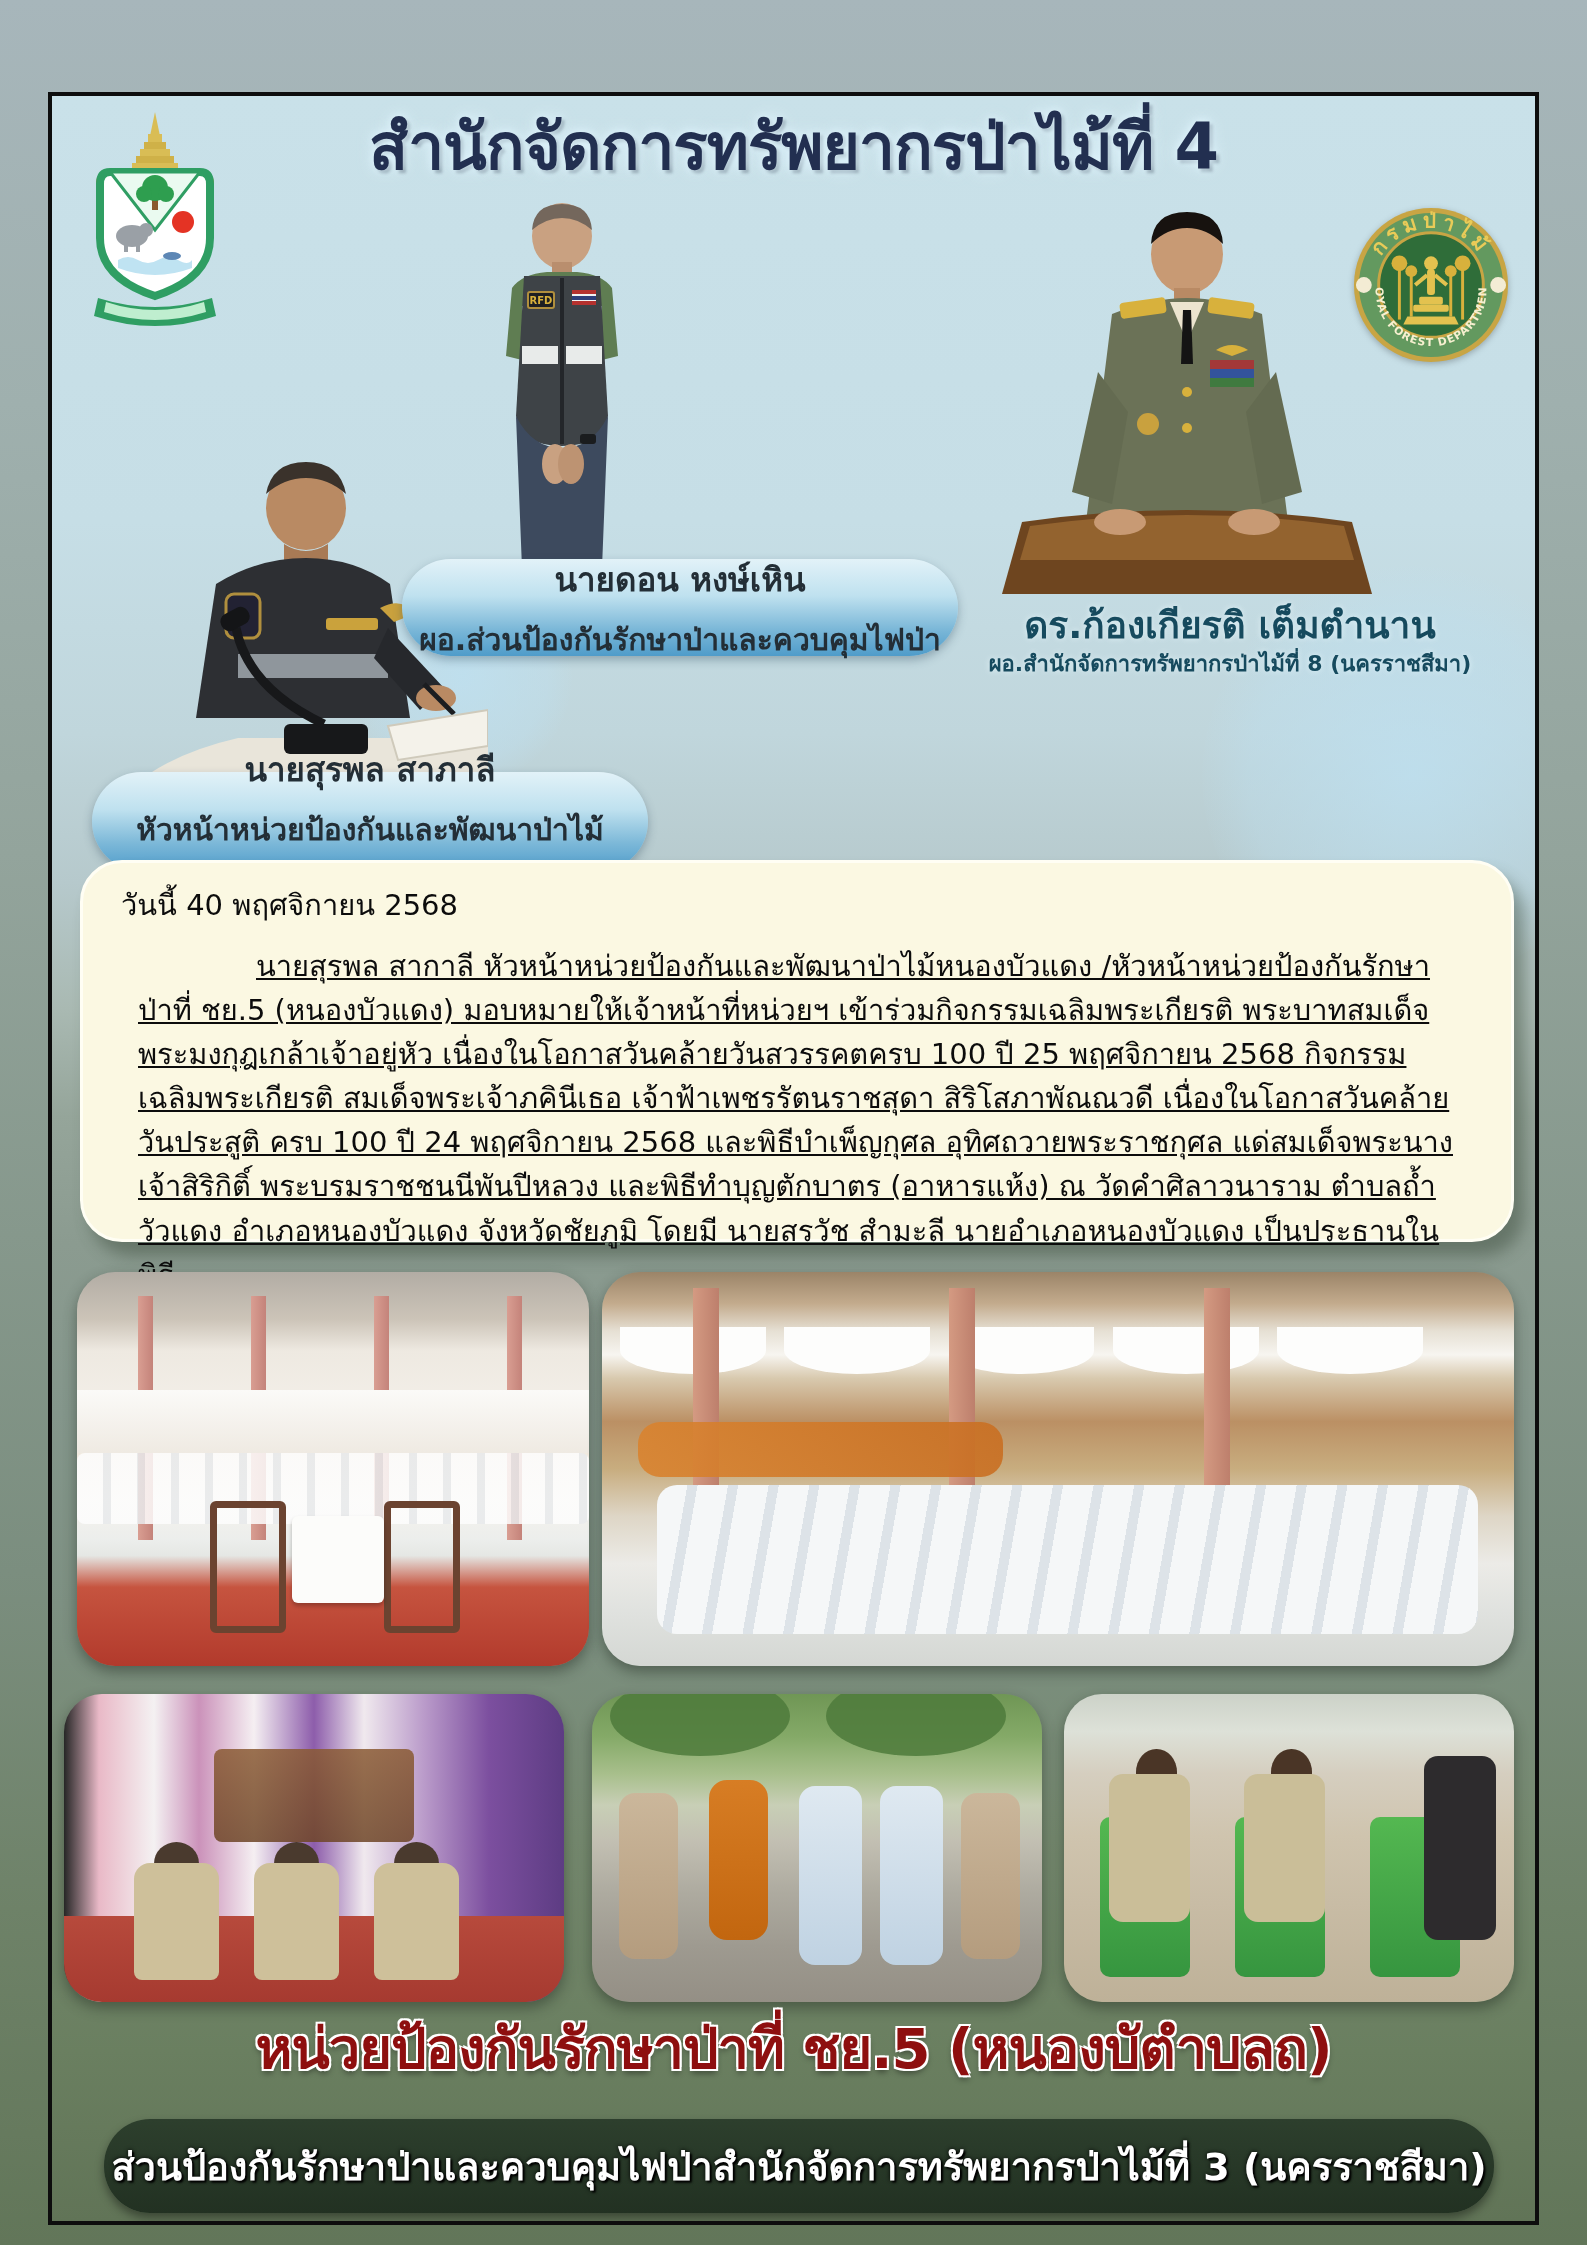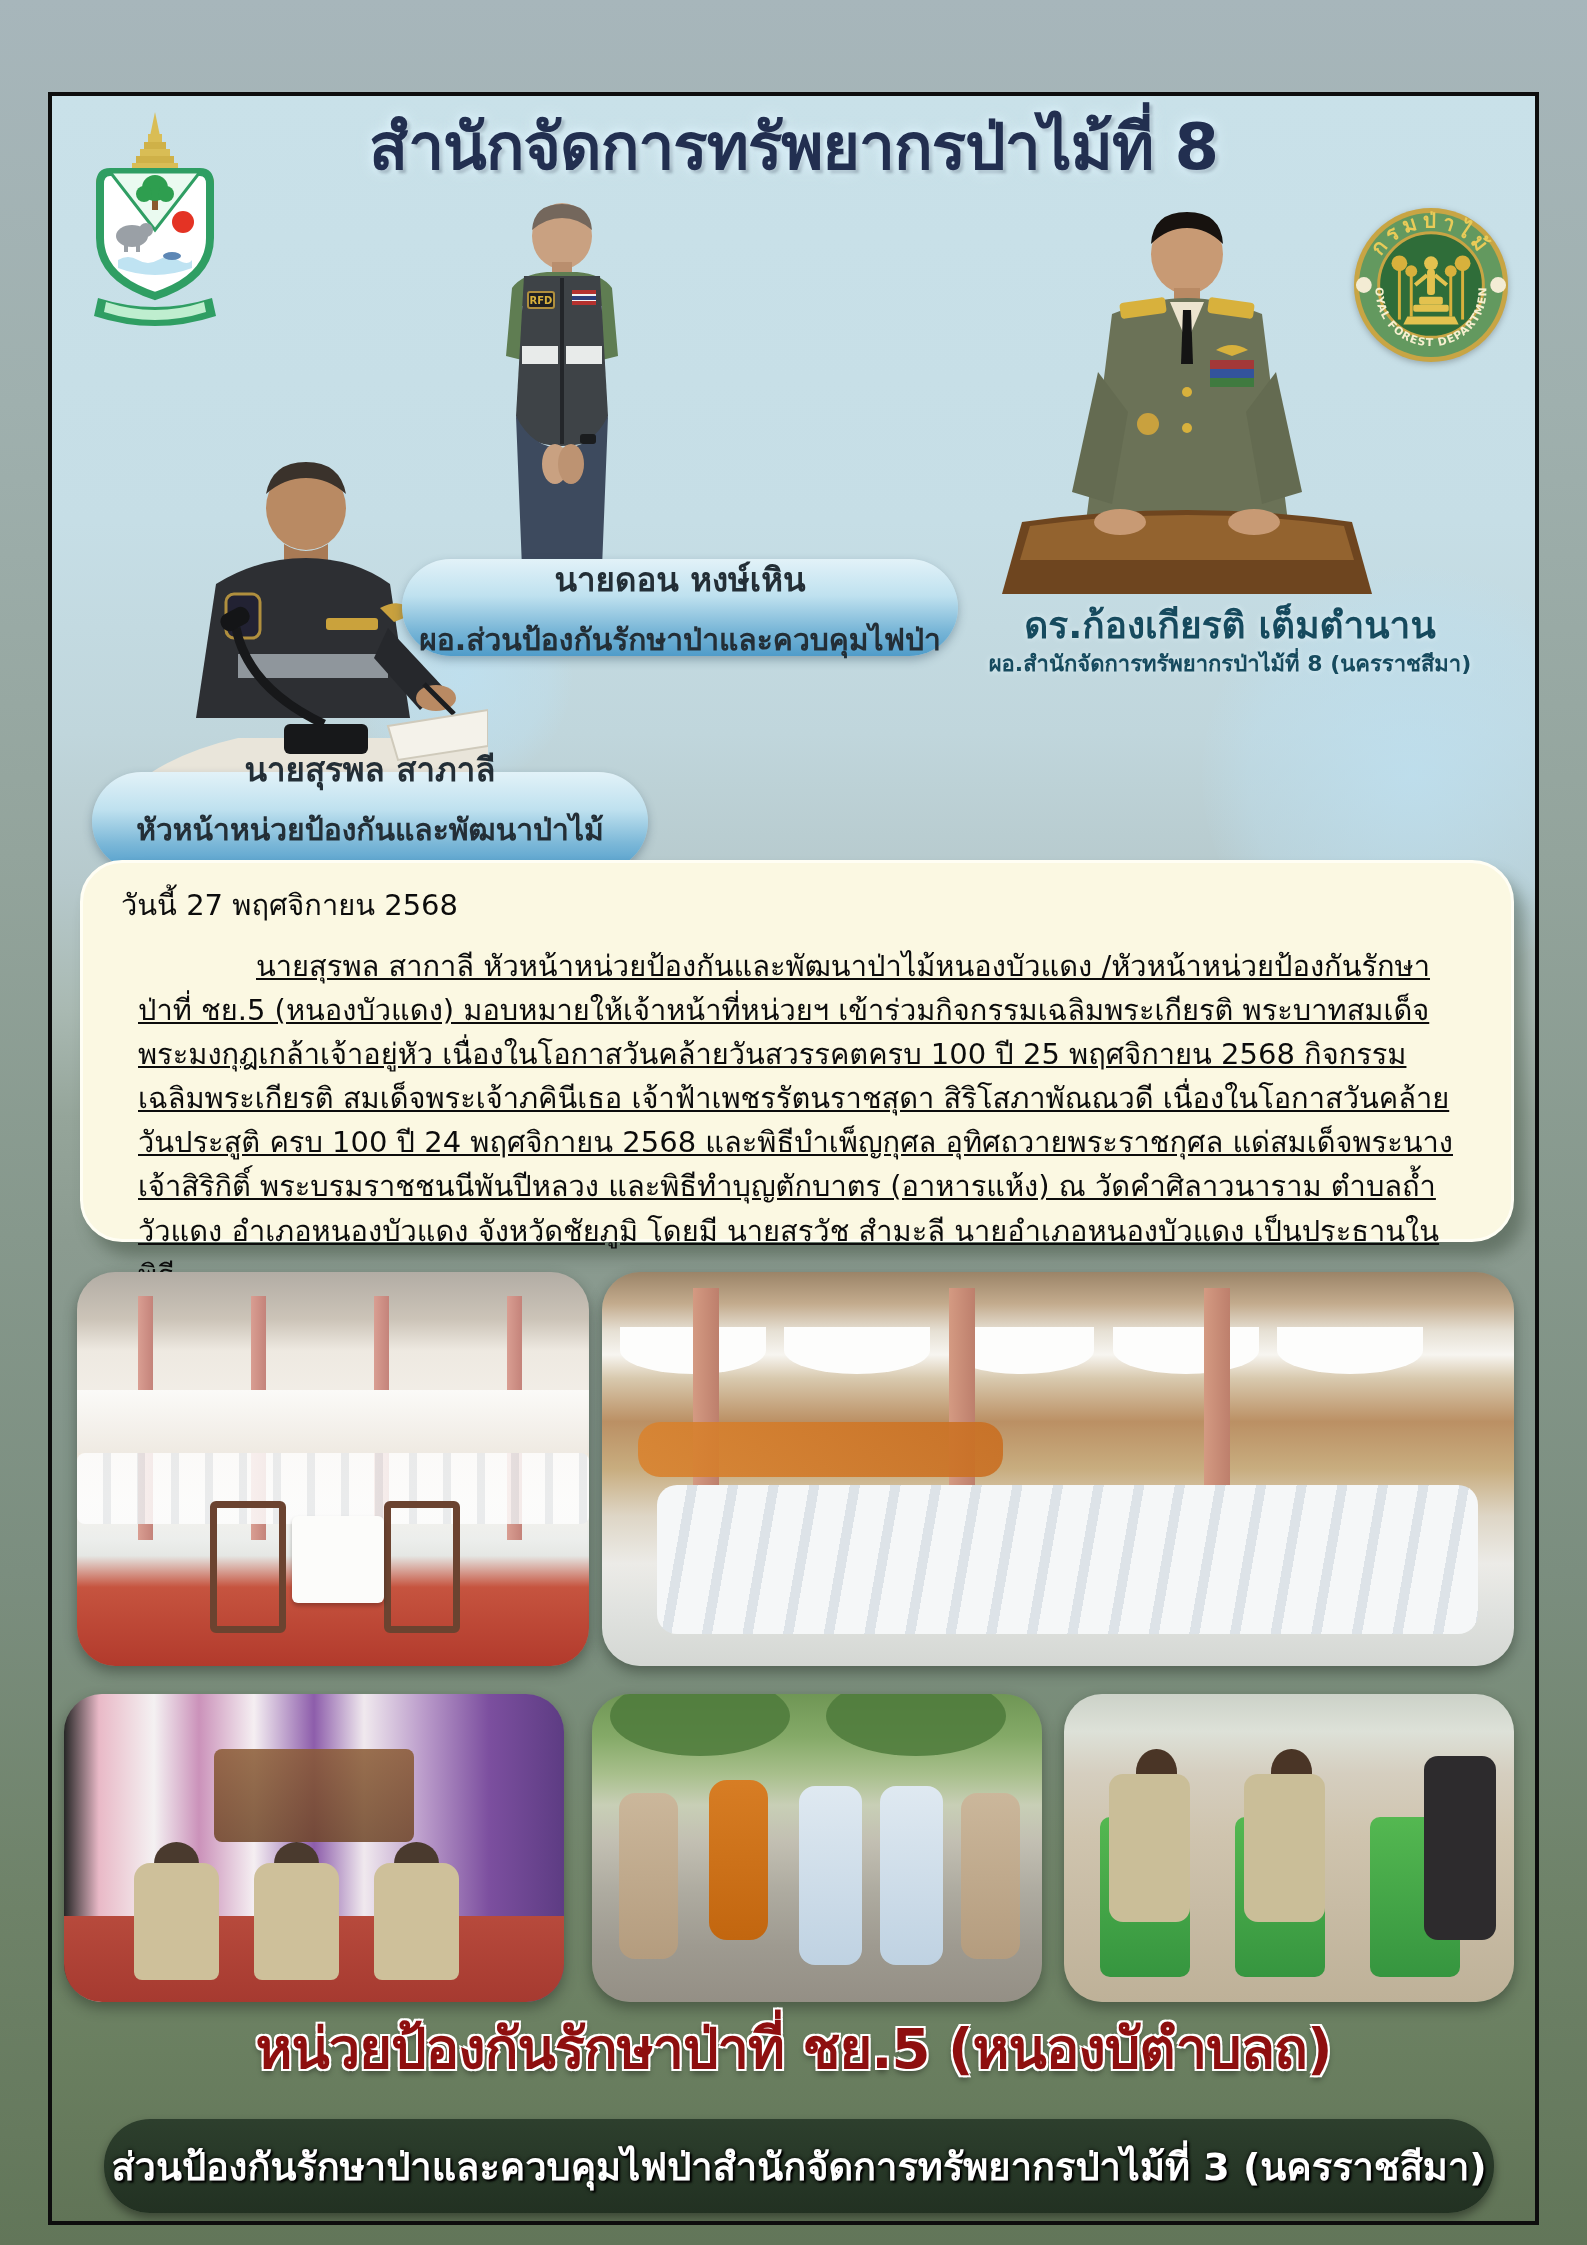--- a/index.html
+++ b/index.html
@@ -141,21 +141,21 @@
         <path d="M38,150 Q48,144 58,150 T78,150 T98,150 T112,150 L112,158 Q75,172 38,158 Z" fill="#bfe3f2"></path>
         <ellipse cx="92" cy="146" rx="9" ry="4" fill="#5d87b5"></ellipse>
       </g>
       <g>
         <path d="M18,188 Q75,206 132,188 L136,206 Q75,226 14,206 Z" fill="#2f9e63"></path>
         <path d="M26,192 Q75,208 124,192 L126,202 Q75,218 24,202 Z" fill="#bfeecf"></path>
       </g>
     </svg>
 
     <div class="title">
-      <div>สำนักจัดการทรัพยากรป่าไม้ที่ 8</div>
+      <div>สำนักจัดการทรัพยากรป่าไม้ที่ 4</div>
     </div>
 
     <svg class="seal" viewBox="0 0 160 160">
       <circle cx="80" cy="80" r="78" fill="#c8a544"></circle>
       <circle cx="80" cy="80" r="73" fill="#63995f"></circle>
       <circle cx="80" cy="80" r="53" fill="#2f6d39" stroke="#c8a544" stroke-width="3"></circle>
       <g stroke="#d8b13c" stroke-width="3" fill="none">
         <path d="M48,115 L48,62"></path>
           <path d="M112,115 L112,62"></path>
         <path d="M60,112 L60,70"></path>
@@ -265,21 +265,21 @@
       <div class="l1">ดร.ก้องเกียรติ เต็มตำนาน</div>
       <div class="l2">ผอ.สำนักจัดการทรัพยากรป่าไม้ที่ 8 (นครราชสีมา)</div>
     </div>
 
     <div class="pill" style="left:40px;top:676px;width:556px;height:99px;">
       <div class="l1">นายสุรพล สาภาลี</div>
       <div class="l2">หัวหน้าหน่วยป้องกันและพัฒนาป่าไม้หนองบัวแดง</div>
     </div>
 
     <div class="report">
-      <p class="date">วันนี้ 27 พฤศจิกายน 2568</p>
+      <p class="date">วันนี้ 40 พฤศจิกายน 2568</p>
       <p class="body">นายสุรพล สากาลี หัวหน้าหน่วยป้องกันและพัฒนาป่าไม้หนองบัวแดง /หัวหน้าหน่วยป้องกันรักษาป่าที่ ชย.5 (หนองบัวแดง) มอบหมายให้เจ้าหน้าที่หน่วยฯ เข้าร่วมกิจกรรมเฉลิมพระเกียรติ พระบาทสมเด็จพระมงกุฎเกล้าเจ้าอยู่หัว เนื่องในโอกาสวันคล้ายวันสวรรคตครบ 100 ปี 25 พฤศจิกายน 2568 กิจกรรมเฉลิมพระเกียรติ สมเด็จพระเจ้าภคินีเธอ เจ้าฟ้าเพชรรัตนราชสุดา สิริโสภาพัณณวดี เนื่องในโอกาสวันคล้ายวันประสูติ ครบ 100 ปี 24 พฤศจิกายน 2568 และพิธีบำเพ็ญกุศล อุทิศถวายพระราชกุศล แด่สมเด็จพระนางเจ้าสิริกิติ์ พระบรมราชชนนีพันปีหลวง และพิธีทำบุญตักบาตร (อาหารแห้ง) ณ วัดคำศิลาวนาราม ตำบลถ้ำวัวแดง อำเภอหนองบัวแดง จังหวัดชัยภูมิ โดยมี นายสรวัช สำมะลี นายอำเภอหนองบัวแดง เป็นประธานในพิธี</p>
     </div>
 
     <div class="photo pA" style="left:25px;top:1176px;width:512px;height:394px;">
       <div class="layer pillar" style="left:12%;"></div>
         <div class="layer pillar" style="left:34%;"></div>
       <div class="layer pillar" style="left:58%;"></div>
         <div class="layer pillar" style="left:84%;"></div>
       <div class="layer curtain"></div>
       <div class="layer crowd"></div>

